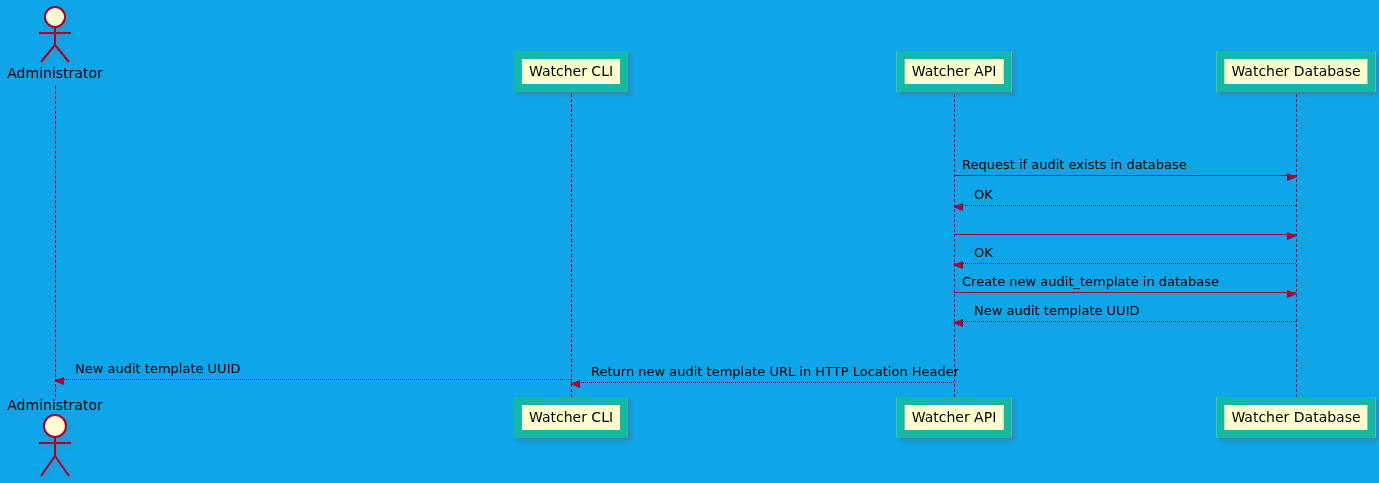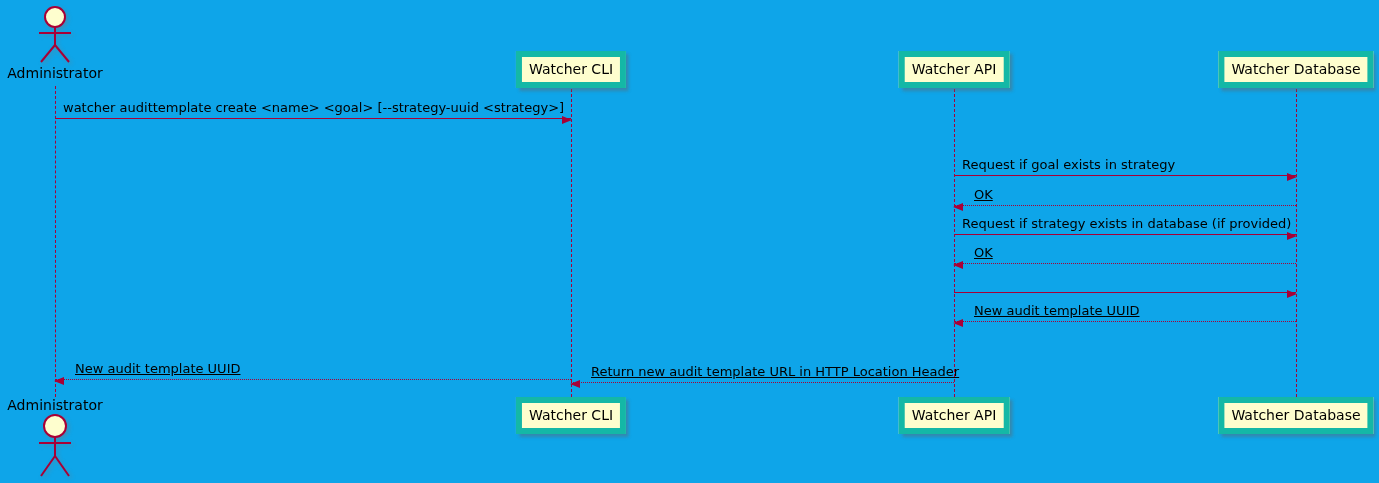--- a/index.html
+++ b/index.html
@@ -18,21 +18,21 @@
   }
   .lifeline {
     position: absolute;
     width: 0;
     border-left: 1px dashed #A80036;
   }
   .pbox {
     position: absolute;
     transform: translateX(-50%);
     background: #FEFECE;
-    border: 6px solid #14b8a6;
+    border: 8px solid #14b8a6;
     padding: 4px 7px 5px 7px;
     font-size: 14px;
     line-height: 16px;
     white-space: nowrap;
     box-shadow: 3px 3px 3px rgba(100,100,100,0.45);
   }
   .actor-figure {
     position: absolute;
     filter: drop-shadow(2.5px 2.5px 2px rgba(120,120,120,0.45));
   }
@@ -48,21 +48,21 @@
     height: 20px;
   }
   .msg-label {
     position: absolute;
     bottom: 4px;
     left: 8px;
     font-size: 13px;
     line-height: 14px;
     white-space: nowrap;
   }
-  .message.dir-left .msg-label { left: 20px; text-decoration: underline; }
+  .message.dir-left .msg-label { left: 20px; }
   .msg-line {
     position: absolute;
     left: 0;
     right: 0;
     bottom: 0;
     height: 0;
     border-top: 1px solid #A80036;
   }
   .message.dotted .msg-line { border-top-style: dotted; }
   .arrowhead {
@@ -98,52 +98,47 @@
     <line x1="6" y1="29" x2="38" y2="29" stroke="#A80036" stroke-width="2"></line>
     <line x1="22" y1="41" x2="8" y2="58" stroke="#A80036" stroke-width="2"></line>
     <line x1="22" y1="41" x2="36" y2="58" stroke="#A80036" stroke-width="2"></line>
   </svg>
   <div class="actor-label" style="left:55px; top:66px;">Administrator</div>
 
   <div class="pbox" style="left:571px; top:51px;">Watcher CLI</div>
   <div class="pbox" style="left:954px; top:51px;">Watcher API</div>
   <div class="pbox" style="left:1296px; top:51px;">Watcher Database</div>
 
-  <div class="message dir-right solid" style="left:55px; top:99px; width:516px;">
-    <div class="msg-label">watcher audittemplate create &lt;name&gt; &lt;goal&gt; [--strategy-uuid &lt;strategy&gt;]</div>
-    <div class="msg-line"></div>
-    <span class="arrowhead right"></span>
-  </div>
 
 
   <div class="message dir-right solid" style="left:954px; top:156px; width:342px;">
-    <div class="msg-label">Request if goal exists in strategy</div>
+    <div class="msg-label">Request if audit exists in database</div>
     <div class="msg-line"></div>
     <span class="arrowhead right"></span>
   </div>
 
   <div class="message dir-left dotted" style="left:954px; top:186px; width:342px;">
     <div class="msg-label">OK</div>
     <div class="msg-line"></div>
     <span class="arrowhead left"></span>
   </div>
 
   <div class="message dir-right solid" style="left:954px; top:215px; width:342px;">
-    <div class="msg-label">Request if strategy exists in database (if provided)</div>
     <div class="msg-line"></div>
     <span class="arrowhead right"></span>
   </div>
 
   <div class="message dir-left dotted" style="left:954px; top:244px; width:342px;">
     <div class="msg-label">OK</div>
     <div class="msg-line"></div>
     <span class="arrowhead left"></span>
   </div>
 
   <div class="message dir-right solid" style="left:954px; top:273px; width:342px;">
+    <div class="msg-label">Create new audit_template in database</div>
     <div class="msg-line"></div>
     <span class="arrowhead right"></span>
   </div>
 
   <div class="message dir-left dotted" style="left:954px; top:302px; width:342px;">
     <div class="msg-label">New audit template UUID</div>
     <div class="msg-line"></div>
     <span class="arrowhead left"></span>
   </div>
 

